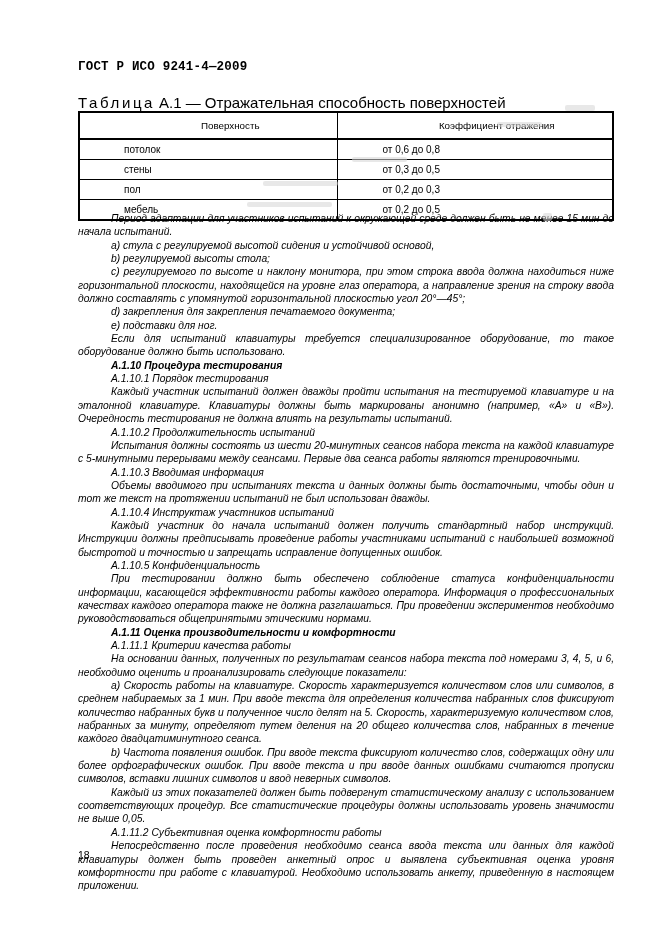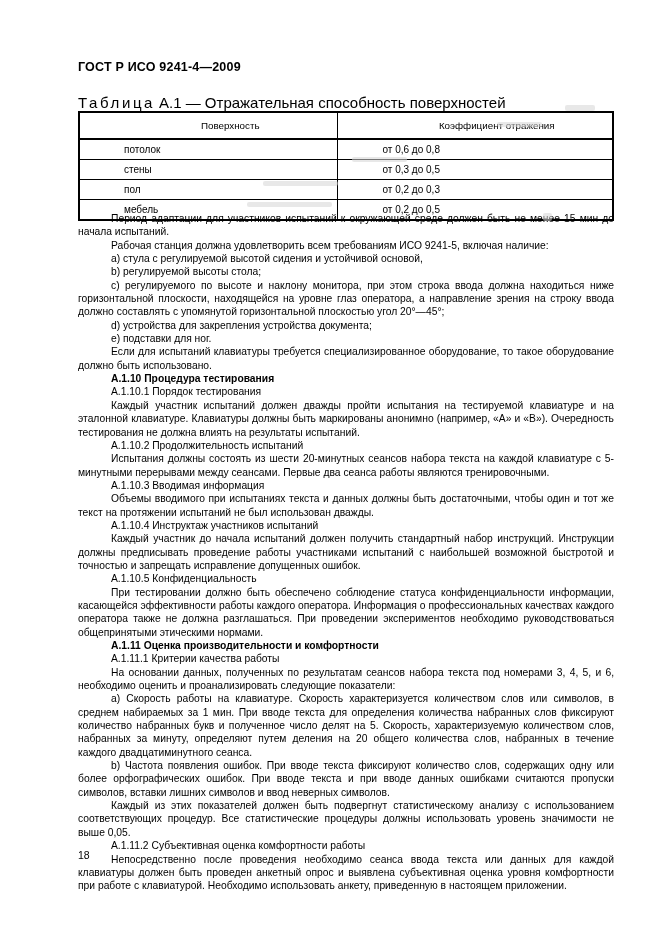--- a/index.html
+++ b/index.html
@@ -17,20 +17,21 @@
     overflow: hidden;
   }
   .doc-header {
     position: absolute;
     left: 78px;
     top: 60px;
     font-size: 12.5px;
     font-weight: bold;
     letter-spacing: 0.2px;
     white-space: nowrap;
+    font-family: Liberation Mono, monospace;
   }
   .caption {
     position: absolute;
     left: 78px;
     top: 94px;
     font-size: 15px;
     white-space: nowrap;
   }
   .caption-label {
     letter-spacing: 2.6px;
@@ -73,20 +74,21 @@
     top: 212px;
     width: 536px;
     font-size: 10.3px;
     line-height: 13.35px;
     hyphens: none;
   }
   .block {
     margin: 0;
     text-indent: 33px;
     text-align: justify;
+    font-style: italic;
   }
   .block.bold {
     font-weight: bold;
     text-align: left;
   }
   .block.sub {
     text-align: left;
   }
   .page-number {
     position: absolute;
@@ -138,25 +140,24 @@
         </tr>
         <tr>
           <td>мебель</td>
           <td>от 0,2 до 0,5</td>
         </tr>
       </tbody>
   </table>
 
   <div class="body-text">
       <div class="block">Период адаптации для участников испытаний к окружающей среде должен быть не менее 15 мин до начала испытаний.</div>
-      <div class="block">Рабочая станция должна удовлетворить всем требованиям ИСО 9241-5, включая наличие:</div>
       <div class="block">a) стула с регулируемой высотой сидения и устойчивой основой,</div>
       <div class="block">b) регулируемой высоты стола;</div>
       <div class="block">c) регулируемого по высоте и наклону монитора, при этом строка ввода должна находиться ниже горизонтальной плоскости, находящейся на уровне глаз оператора, а направление зрения на строку ввода должно составлять с упомянутой горизонтальной плоскостью угол 20°—45°;</div>
-      <div class="block">d) устройства для закрепления устройства документа;</div>
+      <div class="block">d) закрепления для закрепления печатаемого документа;</div>
       <div class="block">e) подставки для ног.</div>
       <div class="block">Если для испытаний клавиатуры требуется специализированное оборудование, то такое оборудование должно быть использовано.</div>
       <div class="block bold">А.1.10 Процедура тестирования</div>
       <div class="block sub">А.1.10.1 Порядок тестирования</div>
       <div class="block">Каждый участник испытаний должен дважды пройти испытания на тестируемой клавиатуре и на эталонной клавиатуре. Клавиатуры должны быть маркированы анонимно (например, «А» и «В»). Очередность тестирования не должна влиять на результаты испытаний.</div>
       <div class="block sub">А.1.10.2 Продолжительность испытаний</div>
       <div class="block">Испытания должны состоять из шести 20-минутных сеансов набора текста на каждой клавиатуре с 5-минутными перерывами между сеансами. Первые два сеанса работы являются тренировочными.</div>
       <div class="block sub">А.1.10.3 Вводимая информация</div>
       <div class="block">Объемы вводимого при испытаниях текста и данных должны быть достаточными, чтобы один и тот же текст на протяжении испытаний не был использован дважды.</div>
       <div class="block sub">А.1.10.4 Инструктаж участников испытаний</div>

